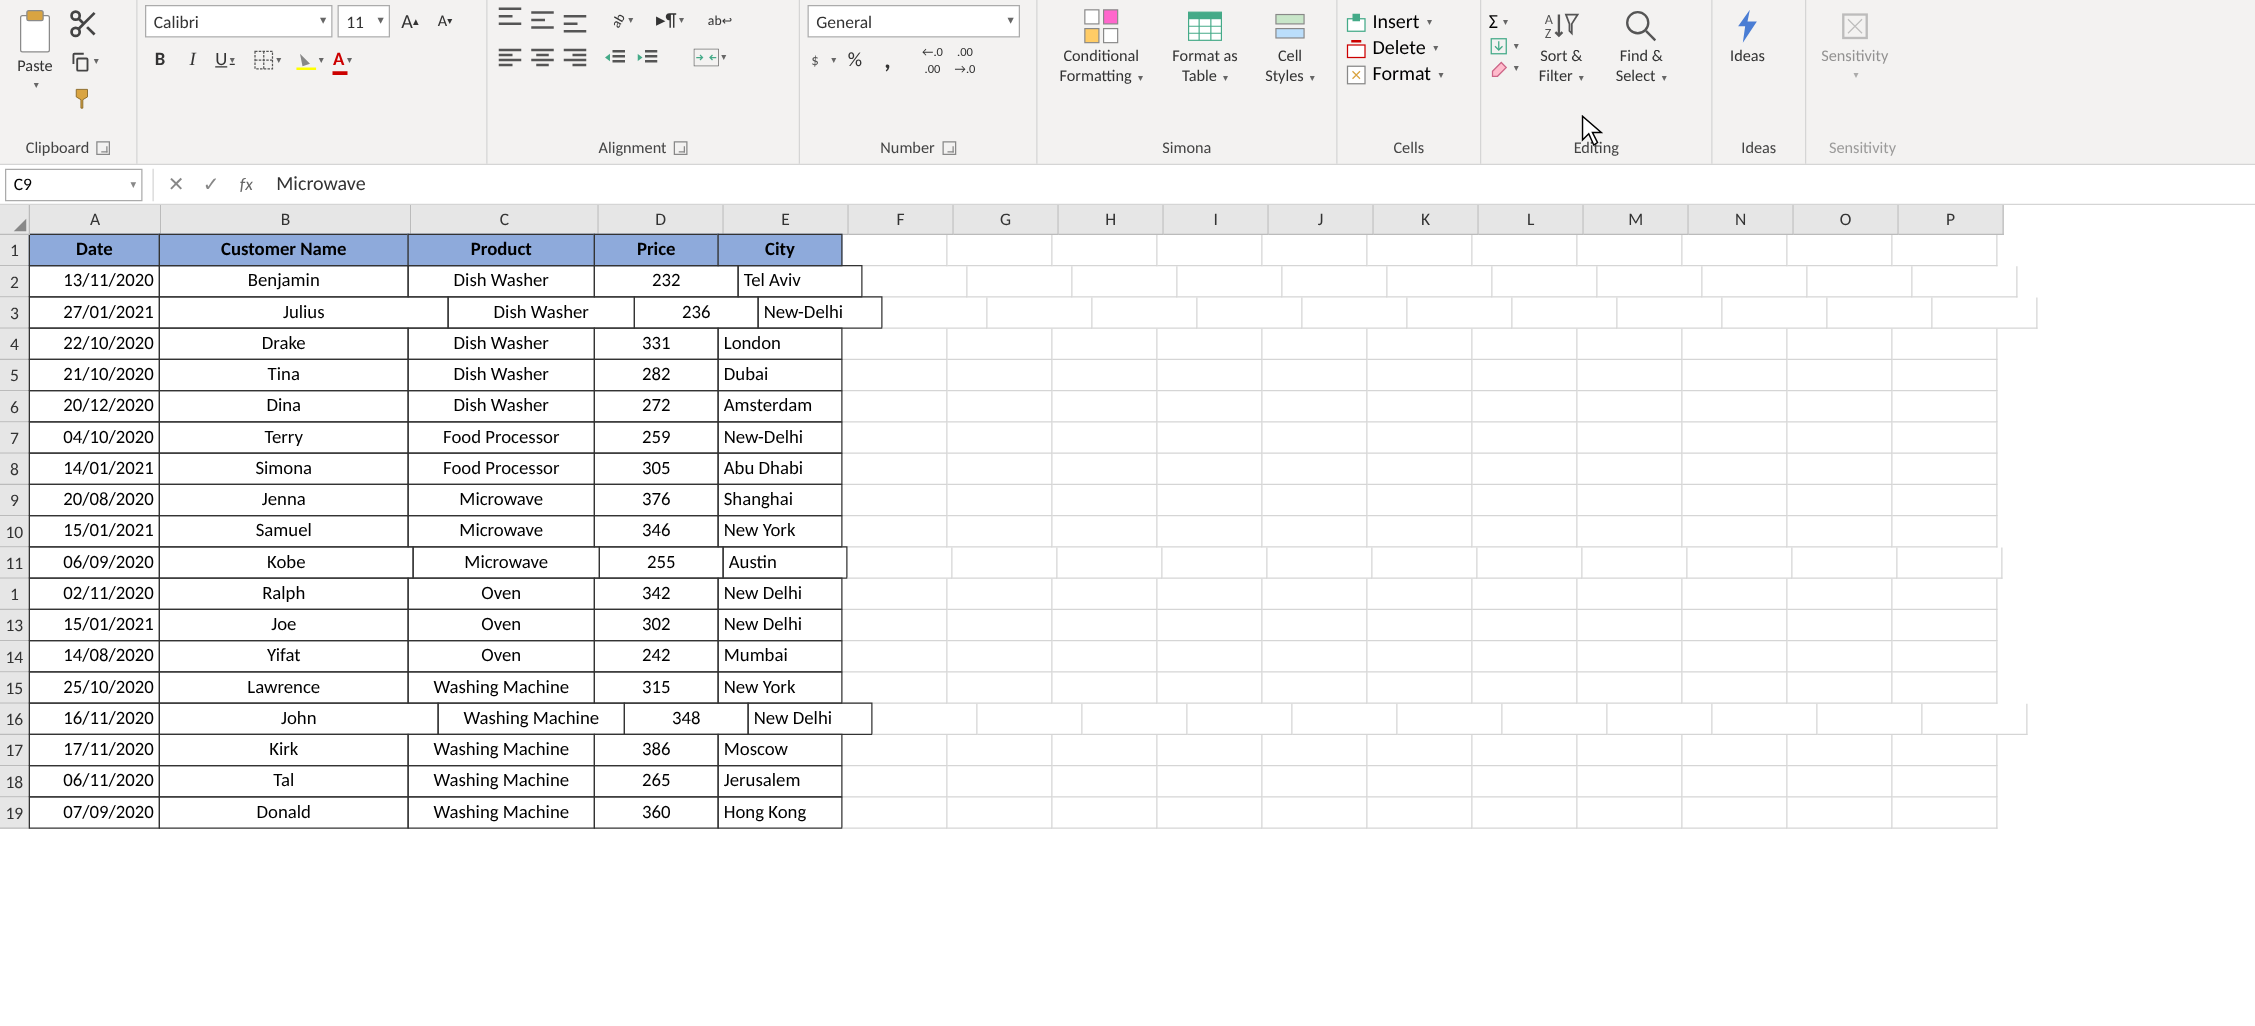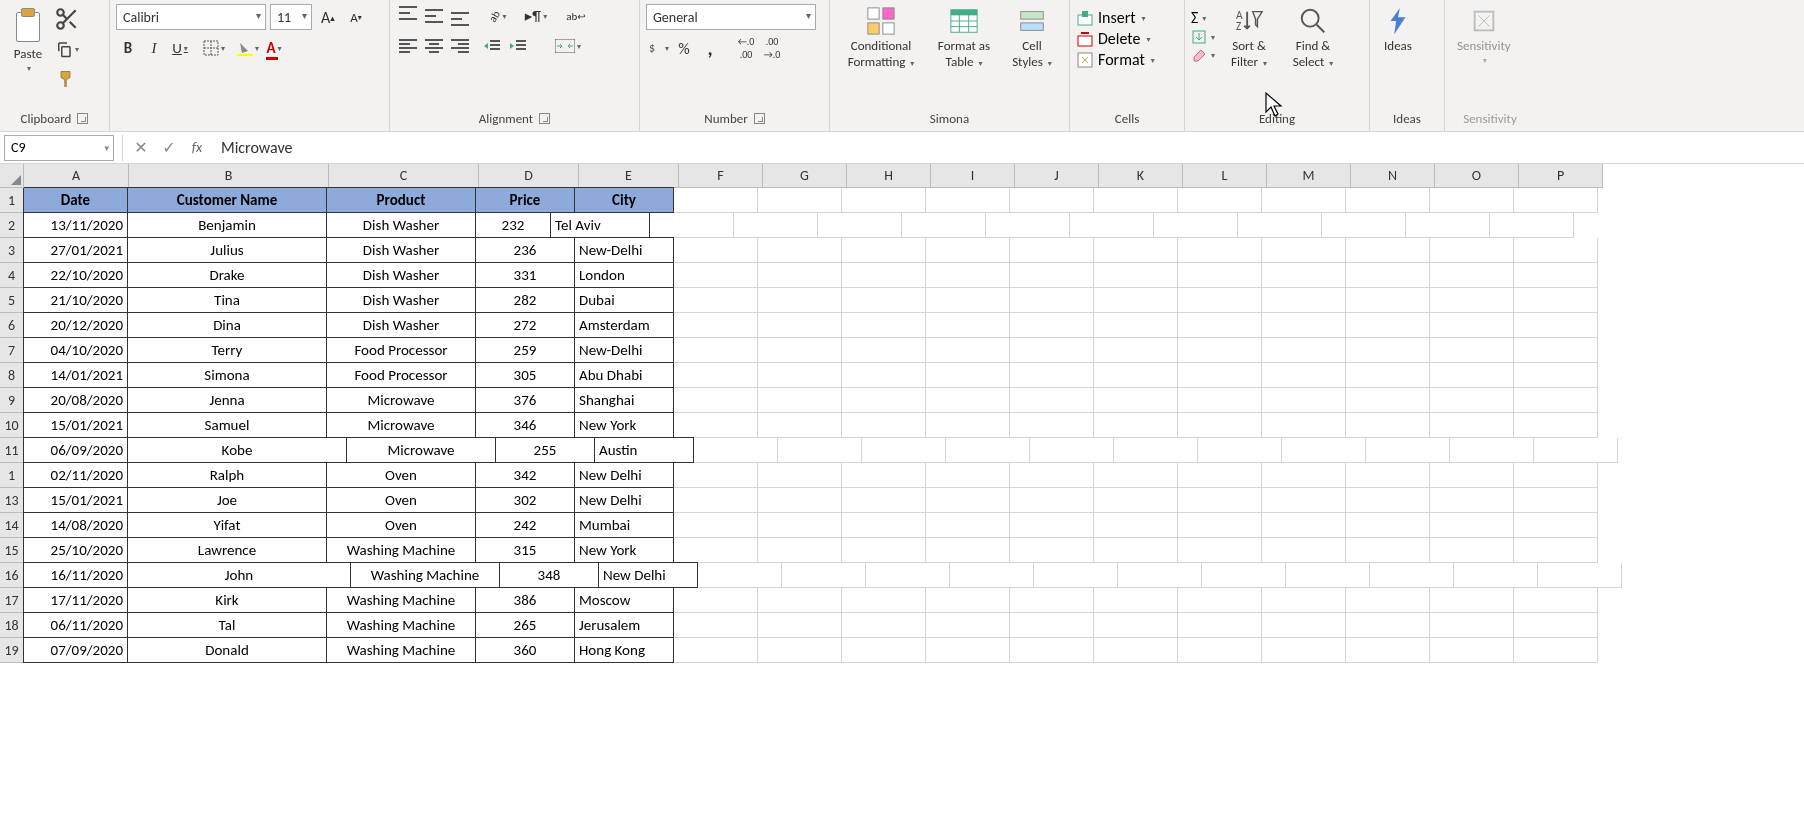--- a/index.html
+++ b/index.html
@@ -476,38 +476,38 @@
           <div class="cell" style="width: 84px;"></div>
           <div class="cell" style="width: 84px;"></div>
           <div class="cell" style="width: 84px;"></div>
           <div class="cell" style="width: 84px;"></div>
         </div>
         <div class="sheet-row">
           <div class="row-header">2</div>
           <div class="cell data-cell right" style="width: 105px;">13/11/2020</div>
           <div class="cell data-cell center" style="width: 200px;">Benjamin</div>
           <div class="cell data-cell center" style="width: 150px;">Dish Washer</div>
-          <div class="cell data-cell center" style="width: 76px;">232</div>
+          <div class="cell data-cell center" style="width: 116px;">232</div>
           <div class="cell data-cell" style="width: 100px;">Tel Aviv</div>
           <div class="cell" style="width: 84px;"></div>
           <div class="cell" style="width: 84px;"></div>
           <div class="cell" style="width: 84px;"></div>
           <div class="cell" style="width: 84px;"></div>
           <div class="cell" style="width: 84px;"></div>
           <div class="cell" style="width: 84px;"></div>
           <div class="cell" style="width: 84px;"></div>
           <div class="cell" style="width: 84px;"></div>
           <div class="cell" style="width: 84px;"></div>
           <div class="cell" style="width: 84px;"></div>
           <div class="cell" style="width: 84px;"></div>
         </div>
         <div class="sheet-row">
           <div class="row-header">3</div>
           <div class="cell data-cell right" style="width: 105px;">27/01/2021</div>
-          <div class="cell data-cell center" style="width: 200px;">Julius</div>
+          <div class="cell data-cell center" style="width: 232px;">Julius</div>
           <div class="cell data-cell center" style="width: 150px;">Dish Washer</div>
           <div class="cell data-cell center" style="width: 100px;">236</div>
           <div class="cell data-cell" style="width: 100px;">New-Delhi</div>
           <div class="cell" style="width: 84px;"></div>
           <div class="cell" style="width: 84px;"></div>
           <div class="cell" style="width: 84px;"></div>
           <div class="cell" style="width: 84px;"></div>
           <div class="cell" style="width: 84px;"></div>
           <div class="cell" style="width: 84px;"></div>
           <div class="cell" style="width: 84px;"></div>
@@ -645,21 +645,21 @@
           <div class="cell" style="width: 84px;"></div>
           <div class="cell" style="width: 84px;"></div>
           <div class="cell" style="width: 84px;"></div>
           <div class="cell" style="width: 84px;"></div>
           <div class="cell" style="width: 84px;"></div>
           <div class="cell" style="width: 84px;"></div>
         </div>
         <div class="sheet-row">
           <div class="row-header">11</div>
           <div class="cell data-cell right" style="width: 105px;">06/09/2020</div>
-          <div class="cell data-cell center" style="width: 220px;">Kobe</div>
+          <div class="cell data-cell center" style="width: 204px;">Kobe</div>
           <div class="cell data-cell center" style="width: 150px;">Microwave</div>
           <div class="cell data-cell center" style="width: 100px;">255</div>
           <div class="cell data-cell" style="width: 100px;">Austin</div>
           <div class="cell" style="width: 84px;"></div>
           <div class="cell" style="width: 84px;"></div>
           <div class="cell" style="width: 84px;"></div>
           <div class="cell" style="width: 84px;"></div>
           <div class="cell" style="width: 84px;"></div>
           <div class="cell" style="width: 84px;"></div>
           <div class="cell" style="width: 84px;"></div>

